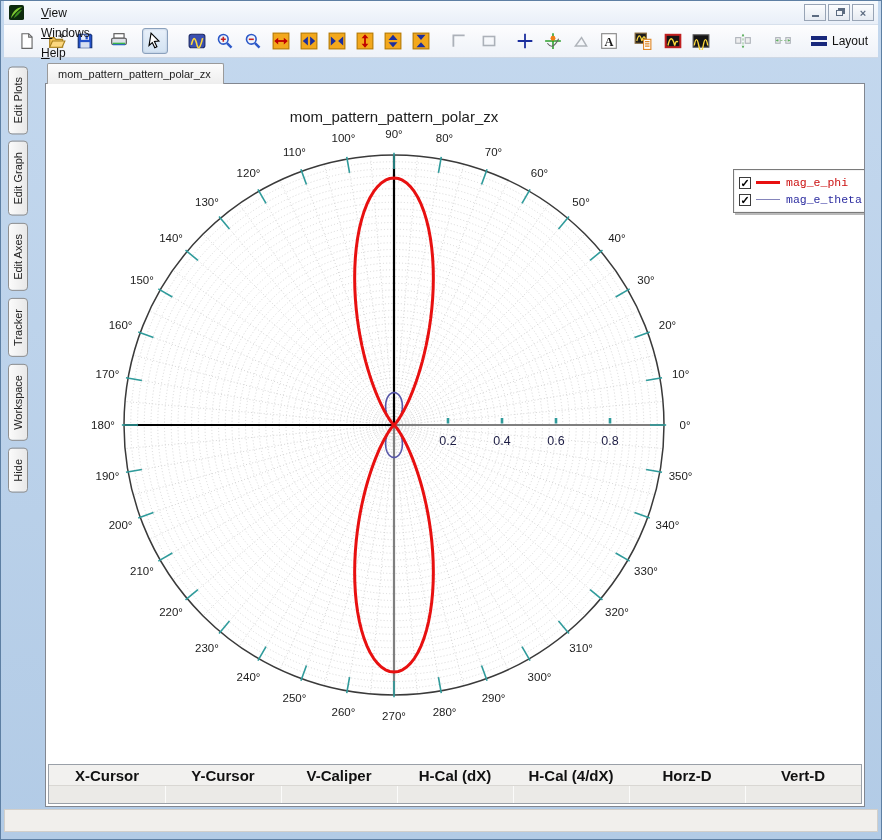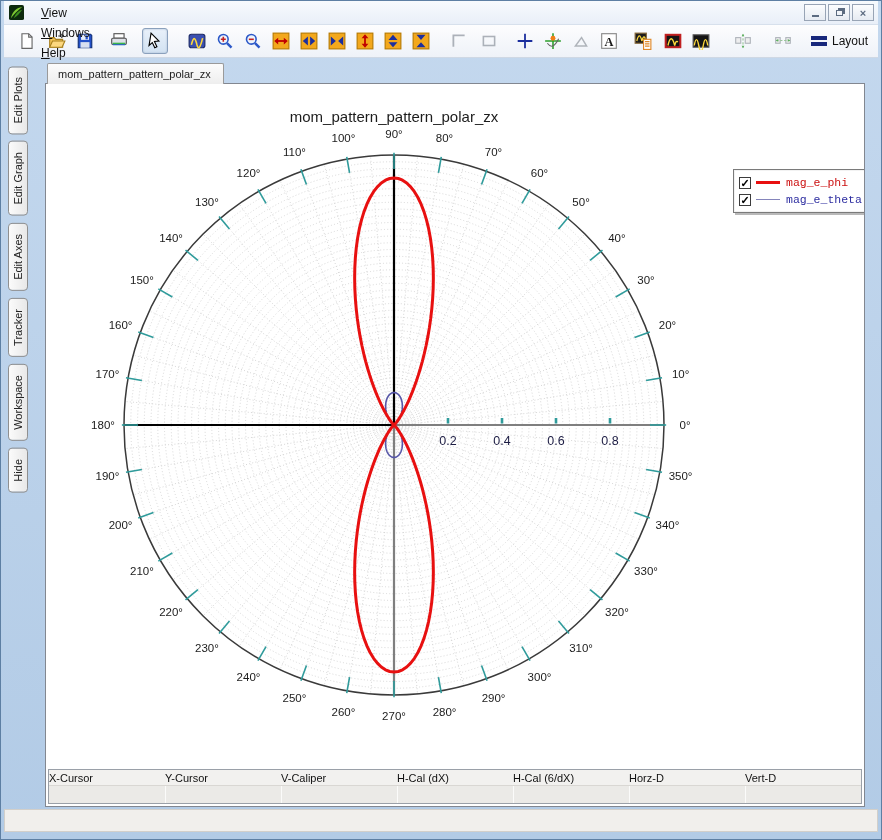--- a/index.html
+++ b/index.html
@@ -63,21 +63,21 @@
   .legend{ position:absolute; left:687px; top:85px; background:#fff; border:1px solid #7a7a7a;
     box-shadow:2px 2px 0 #b9b9b9, inset 0 0 0 1px #f2f2f2; padding:4px 8px 4px 5px; }
   .legrow{ display:flex; align-items:center; height:17px; }
   .legcheck{ width:12px; height:12px; border:1px solid #3c3c3c; background:#fff; font-size:11px;
     line-height:11px; text-align:center; color:#000; font-weight:bold; margin-right:5px; }
   .legline{ width:24px; margin-right:6px; }
   .leglabel{ font-size:11.5px;font-family:Liberation Mono, monospace; }
   
   .readout{ margin:1px 2px 2px 2px; border:1px solid #9aa0a8; background:#f2f1ef; }
   .ro-head{ display:grid; grid-template-columns:repeat(7,1fr); }
-  .ro-head div{ font-size:11px; font-weight:normal; color:#111; text-align:left; padding:2px 0 1px; }
+  .ro-head div{ font-size:15px; font-weight:bold; color:#111; text-align:center; padding:2px 0 1px; }
   .ro-vals{ display:grid; grid-template-columns:repeat(7,1fr); border-top:1px solid #d9d7d3; }
   .ro-vals div{ height:17px; background:#ebeae7; border-left:1px solid #fbfbfa; }
   .ro-vals div:first-child{ border-left:none; }
   
   .statusstrip{ height:23px; margin:2px 3px 0 3px; background:#f1efec; border:1px solid #d2cfca; }
   .bottomedge{ height:7px; }
 </style>
 </head>
 <body>
 
@@ -561,21 +561,21 @@
                 <span class="leglabel" style="color: rgb(45, 45, 160);">mag_e_theta</span>
               </div>
             </div>
         </div>
         <div class="readout">
           <div class="ro-head" id="ro-head">
               <div>X-Cursor</div>
               <div>Y-Cursor</div>
               <div>V-Caliper</div>
               <div>H-Cal (dX)</div>
-              <div>H-Cal (6/dX)</div>
+              <div>H-Cal (4/dX)</div>
               <div>Horz-D</div>
               <div>Vert-D</div>
             </div>
           <div class="ro-vals" id="ro-vals">
               <div></div>
               <div></div>
               <div></div>
               <div></div>
               <div></div>
               <div></div>

